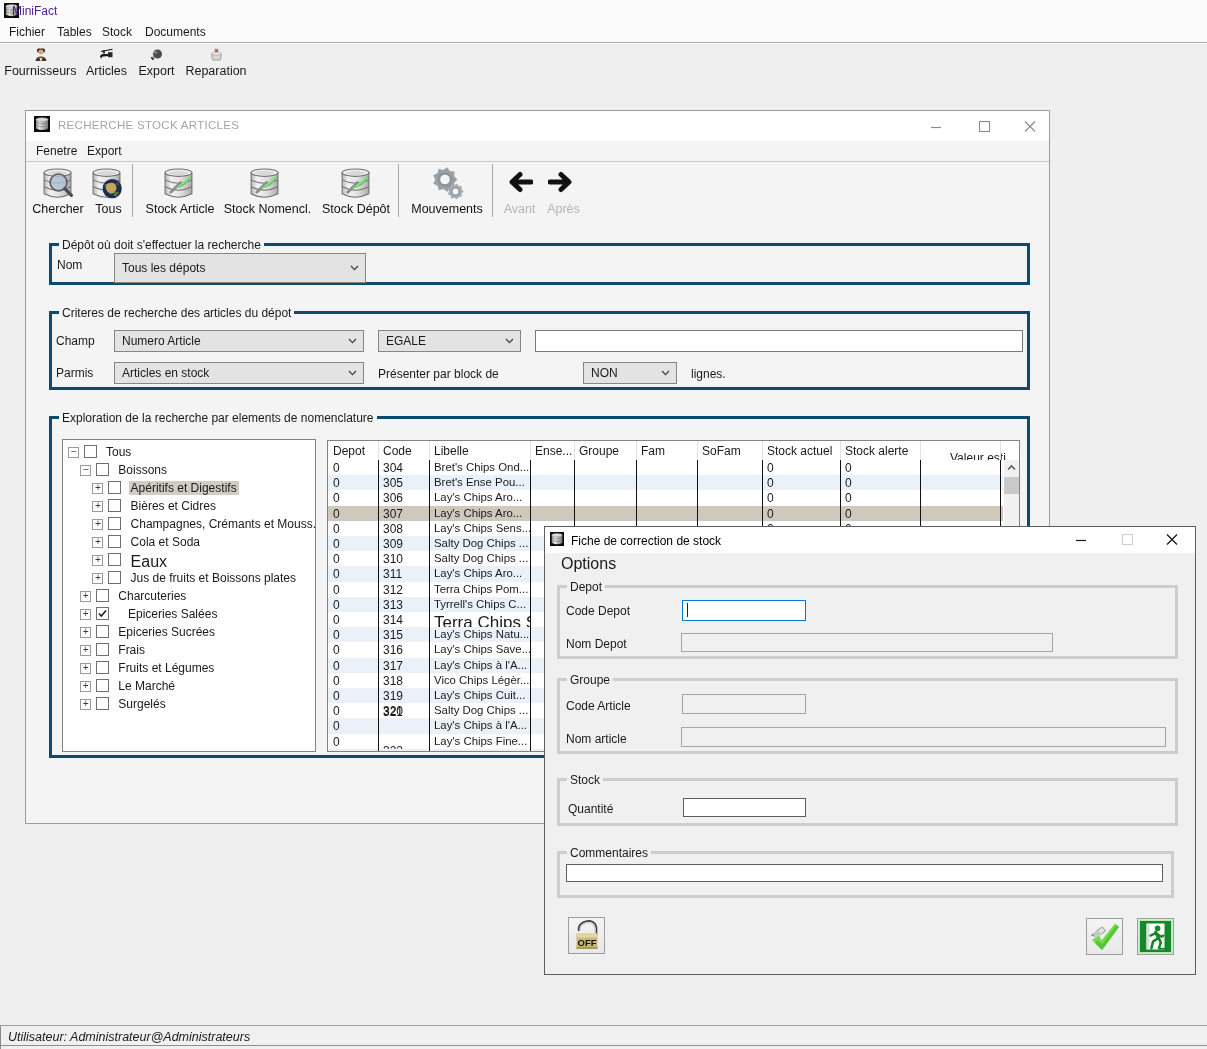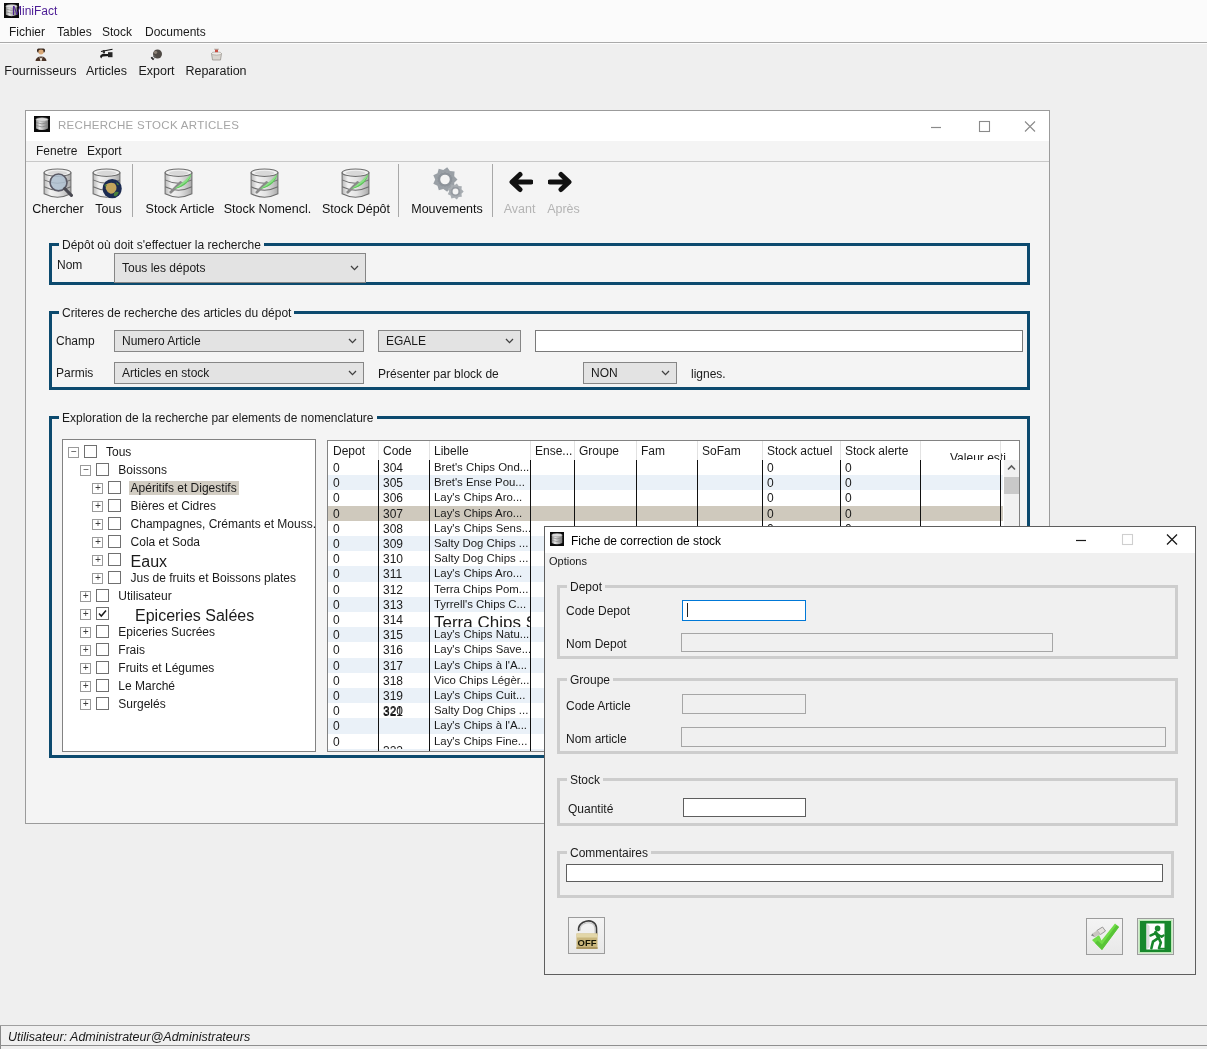--- a/index.html
+++ b/index.html
@@ -270,26 +270,26 @@
 <div class="abs" style="left:44.9px;top:95px;width:13px;height:13px;background:#fff;border:1px solid #707070"></div>
 <div class="lbl" style="left:65.6px;top:95px;font-size:12px;padding:0 2px">Cola et Soda</div>
 <div class="abs" style="left:29.4px;top:115px;width:11px;height:11px;background:#fff;border:1px solid #9a9a9a;line-height:9px;text-align:center;font-size:10px;color:#3c3c3c;font-family:'Liberation Mono',monospace">+</div>
 <div class="abs" style="left:44.9px;top:113px;width:13px;height:13px;background:#fff;border:1px solid #707070"></div>
 <div class="lbl" style="left:65.6px;top:113px;font-size:16px;padding:0 2px">Eaux</div>
 <div class="abs" style="left:29.4px;top:133px;width:11px;height:11px;background:#fff;border:1px solid #9a9a9a;line-height:9px;text-align:center;font-size:10px;color:#3c3c3c;font-family:'Liberation Mono',monospace">+</div>
 <div class="abs" style="left:44.9px;top:131px;width:13px;height:13px;background:#fff;border:1px solid #707070"></div>
 <div class="lbl" style="left:65.6px;top:131px;font-size:12px;padding:0 2px">Jus de fruits et Boissons plates</div>
 <div class="abs" style="left:17.2px;top:151px;width:11px;height:11px;background:#fff;border:1px solid #9a9a9a;line-height:9px;text-align:center;font-size:10px;color:#3c3c3c;font-family:'Liberation Mono',monospace">+</div>
 <div class="abs" style="left:32.7px;top:149px;width:13px;height:13px;background:#fff;border:1px solid #707070"></div>
-<div class="lbl" style="left:53.3px;top:149px;font-size:12px;padding:0 2px">Utilisateur</div>
+<div class="lbl" style="left:53.3px;top:149px;font-size:12px;padding:0 2px">Charcuteries</div>
 <div class="abs" style="left:17.2px;top:169px;width:11px;height:11px;background:#fff;border:1px solid #9a9a9a;line-height:9px;text-align:center;font-size:10px;color:#3c3c3c;font-family:'Liberation Mono',monospace">+</div>
 <div class="abs" style="left:32.7px;top:167px;width:13px;height:13px;background:#fff;border:1px solid #707070"><svg width="11" height="11" viewBox="0 0 11 11">
         <path d="M2 5.5 L4.3 8 L9 2.5" fill="none" stroke="#1a1a1a" stroke-width="1.5"></path>
       </svg></div>
-<div class="lbl" style="left:70px;top:167px;font-size:16px;padding:0 2px">Epiceries Salées</div>
+<div class="lbl" style="left:63px;top:167px;font-size:12px;padding:0 2px">Epiceries Salées</div>
 <div class="abs" style="left:17.2px;top:187px;width:11px;height:11px;background:#fff;border:1px solid #9a9a9a;line-height:9px;text-align:center;font-size:10px;color:#3c3c3c;font-family:'Liberation Mono',monospace">+</div>
 <div class="abs" style="left:32.7px;top:185px;width:13px;height:13px;background:#fff;border:1px solid #707070"></div>
 <div class="lbl" style="left:53.3px;top:185px;font-size:12px;padding:0 2px">Epiceries Sucrées</div>
 <div class="abs" style="left:17.2px;top:205px;width:11px;height:11px;background:#fff;border:1px solid #9a9a9a;line-height:9px;text-align:center;font-size:10px;color:#3c3c3c;font-family:'Liberation Mono',monospace">+</div>
 <div class="abs" style="left:32.7px;top:203px;width:13px;height:13px;background:#fff;border:1px solid #707070"></div>
 <div class="lbl" style="left:53.3px;top:203px;font-size:12px;padding:0 2px">Frais</div>
 <div class="abs" style="left:17.2px;top:223px;width:11px;height:11px;background:#fff;border:1px solid #9a9a9a;line-height:9px;text-align:center;font-size:10px;color:#3c3c3c;font-family:'Liberation Mono',monospace">+</div>
 <div class="abs" style="left:32.7px;top:221px;width:13px;height:13px;background:#fff;border:1px solid #707070"></div>
 <div class="lbl" style="left:53.3px;top:221px;font-size:12px;padding:0 2px">Fruits et Légumes</div>
 <div class="abs" style="left:17.2px;top:241px;width:11px;height:11px;background:#fff;border:1px solid #9a9a9a;line-height:9px;text-align:center;font-size:10px;color:#3c3c3c;font-family:'Liberation Mono',monospace">+</div>
@@ -472,21 +472,21 @@
 <ellipse cx="8" cy="3.5" rx="6" ry="1.8" fill="#ddd" stroke="#999" stroke-width="0.6"></ellipse>
 <path d="M2 6.5 Q8 9.3 14 6.5" fill="none" stroke="#808080" stroke-width="0.7"></path>
 <path d="M2 9.5 Q8 12.3 14 9.5" fill="none" stroke="#808080" stroke-width="0.7"></path>
 </svg>
 <div class="lbl" style="left:26px;top:7px;color:#000;font-size:12px">Fiche de correction de stock</div>
 <svg class="abs" style="left:524px;top:6px" width="120" height="14" viewBox="0 0 120 14">
       <path d="M7 7.5 L17 7.5" stroke="#1a1a1a" stroke-width="1.2"></path>
       <rect x="53.5" y="1.5" width="10" height="10" fill="none" stroke="#cfcfcf" stroke-width="1.1"></rect>
       <path d="M98 1.5 L108 11.5 M108 1.5 L98 11.5" stroke="#1a1a1a" stroke-width="1.3"></path>
     </svg>
-<div class="lbl" style="left:4px;top:28px;font-size:11px">Options</div>
+<div class="lbl" style="left:16px;top:28px;font-size:16px">Options</div>
 <div class="gb" style="left:12px;top:58px;width:621px;height:74px;background:#f0f0f0;border-color:#cdcdcd">
       <span>Depot</span>
     </div>
 <div class="lbl" style="left:21px;top:77px">Code Depot</div>
 <div class="abs" style="left:137px;top:73px;width:124px;height:21px;background:#fff;border:1px solid #0078d7"></div>
 <div class="abs" style="left:142px;top:76px;width:1px;height:14px;background:#222"></div>
 <div class="lbl" style="left:21px;top:110px">Nom Depot</div>
 <div class="dis" style="left:136px;top:106px;width:372px;height:19px"></div>
 <div class="gb" style="left:12px;top:151px;width:621px;height:76px;background:#f0f0f0;border-color:#cdcdcd">
       <span>Groupe</span>

